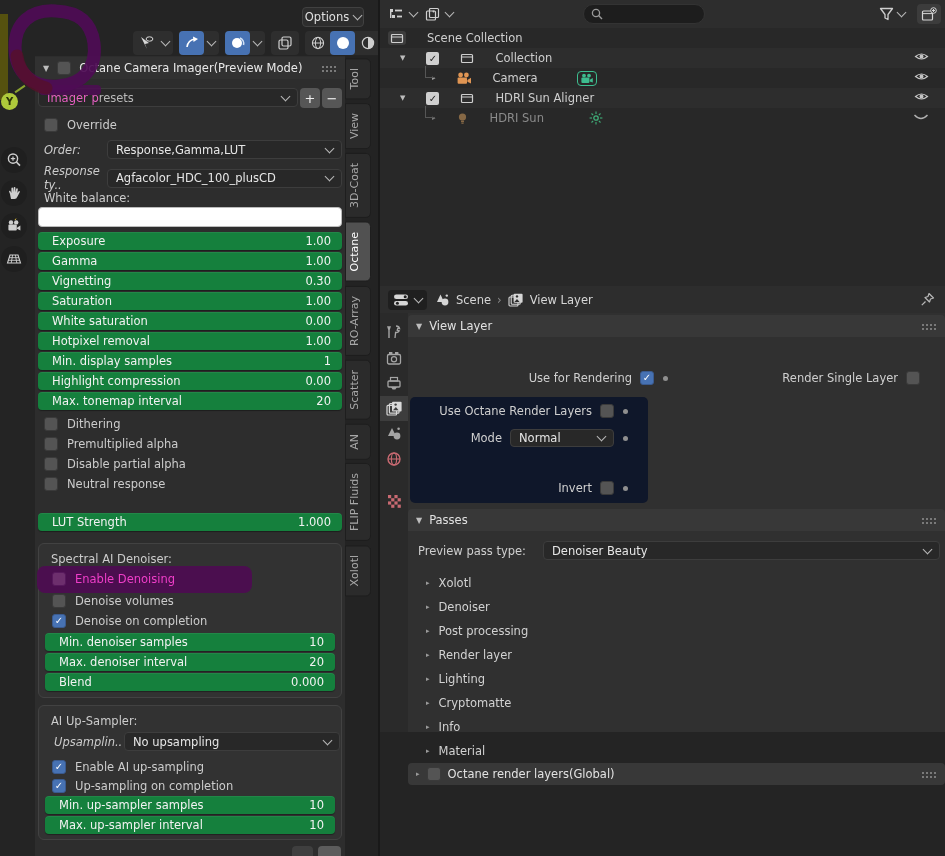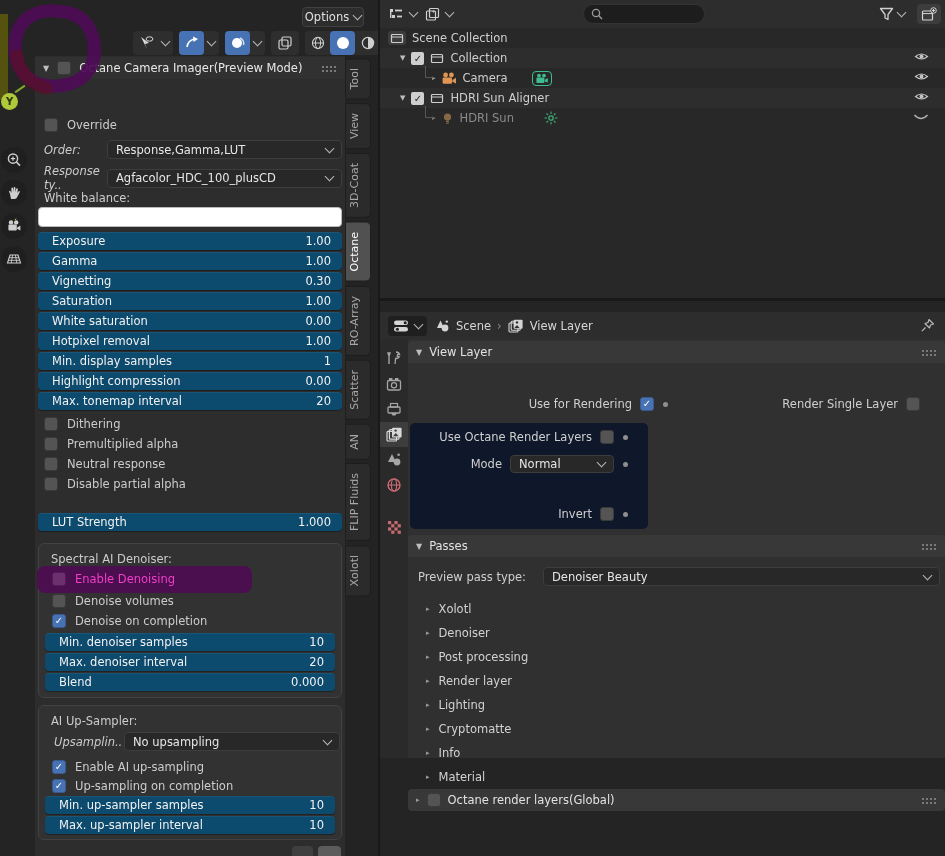--- a/index.html
+++ b/index.html
@@ -8,21 +8,21 @@
   #app { position:absolute; inset:0; width:945px; height:856px; background:#242424; }
 
   
   .abs { position:absolute; }
   .row { display:flex; align-items:center; }
   .chv { width:7px; height:7px; border-right:1.4px solid #b8b8b8; border-bottom:1.4px solid #b8b8b8;
          transform:rotate(45deg); display:inline-block; margin-top:-3px; flex:none; }
   .dropdown { background:#282828; border:1px solid #3d3d3d; border-radius:4px; height:19px;
     display:flex; align-items:center; padding:0 8px; color:#e6e6e6; }
   .dropdown .lbl { flex:1; white-space:nowrap; overflow:hidden; }
-  .slider { background:#0c4a6e; border-radius:4px; height:18px; display:flex; align-items:center;
+  .slider { background:#15803d; border-radius:4px; height:18px; display:flex; align-items:center;
     justify-content:space-between; padding:0 11px 0 14px; color:#f2f2f2;
     box-shadow:inset 0 1px 0 rgba(255,255,255,.06), 0 1px 1px rgba(0,0,0,.35); margin-bottom:2px; }
   .cb { width:14px; height:14px; border-radius:3px; background:#545454; border:1px solid #3a3a3a;
     flex:none; display:flex; align-items:center; justify-content:center; font-size:10px; color:#fff; }
   .cb.checked { background:#4772b3; border-color:#38custom5a8f; border-color:#3a5a8f; }
   .cb span { line-height:1; }
   .dot { width:5px; height:5px; border-radius:50%; background:#8f8f8f; flex:none; }
   .grip { width:16px; height:7px; flex:none;
     background-image:radial-gradient(#7a7a7a 1px, transparent 1.2px); background-size:4px 4px; }
   .tri { font-size:8px; color:#bdbdbd; flex:none; }
@@ -70,30 +70,30 @@
   #vdiv { left:378px; top:0; width:2px; height:856px; background:#191919; }
   #hdiv { left:378px; top:298px; width:567px; height:3px; background:#191919; }
 
   
   #outliner { left:380px; top:0; width:565px; height:298px; background:#282828; }
   #outliner-header { height:28px; background:#2d2d2d; display:flex; align-items:center; padding:0 5px; position:relative; }
   .hbtn { height:20px; display:flex; align-items:center; gap:4px; padding:0 4px; border-radius:4px; }
   #search-box { position:absolute; left:203px; width:122px; top:4px; height:20px; background:#1d1d1d;
     border:1px solid #333; border-radius:10px; display:flex; align-items:center; padding:0 7px; gap:5px; }
   #search-box input { background:transparent; border:none; outline:none; width:85px; color:#ddd; font-size:11px; }
-  .ol-row { height:20px; display:flex; align-items:center; position:relative; color:#cfcfcf; }
+  .ol-row { height:20px; display:flex; align-items:center; position:relative; color:#cfcfcf;gap:15px; }
   .ol-row.alt { background:#2d2d2d; }
   .ol-cb { width:13px; height:13px; background:#cfcfcf; border-radius:2px; color:#1d1d1d; font-size:10px;
     display:flex; align-items:center; justify-content:center; flex:none; }
   .ol-eye { position:absolute; right:16px; }
   .tree-line { position:absolute; width:10px; height:12px; border-left:1px solid #565656; border-bottom:1px solid #565656; top:-2px; }
   .dim { color:#8b8b8b; }
 
   
-  #props { left:380px; top:312px; width:565px; height:446px; background:#303030; }
+  #props { left:380px; top:286px; width:565px; height:446px; background:#303030; }
   #props-header { height:27px; background:#2d2d2d; display:flex; align-items:center; padding:0 8px; gap:8px; position:relative; }
   .ed-btn { background:#1f1f1f; border-radius:4px; height:20px; display:flex; align-items:center; gap:4px; padding:0 5px; }
   #props-tabs { position:absolute; left:0; top:27px; width:28px; bottom:0; background:#2a2a2a; }
   .ptab { width:28px; height:25px; display:flex; align-items:center; justify-content:center; }
   .ptab.active { background:#3d3d3d; }
   #props-content { position:absolute; left:28px; top:27px; right:0; bottom:0; background:#303030; }
 
   .pr-row { display:flex; align-items:center; }
   .r-label { text-align:right; color:#cfcfcf; white-space:nowrap; }
   .sub-box { position:absolute; background:#0f172a; border-radius:5px; }
@@ -231,20 +231,33 @@
 
     <div id="sidebar" class="abs">
 
       <div id="sb-header" class="abs">
         <span class="tri">▼</span>
         <span class="cb"></span>
         <span style="flex:1">Octane Camera Imager(Preview Mode)</span>
         <span class="grip"></span>
       </div>
 
+      <div id="presets-row" class="abs">
+        <div class="dropdown" id="presets-dd">
+          <div id="preset-smear" class="anno"></div>
+          <span class="lbl"><span class="pink">Imager p</span><span style="color:#b9b9b9">resets</span></span>
+          <span class="chv"></span>
+        </div>
+        <div class="sqbtn">
+            <span>+</span>
+          </div>
+        <div class="sqbtn">
+            <span>−</span>
+          </div>
+      </div>
 
       <div class="cbrow abs" style="left:0; top:60px; width:304px">
         <span class="cb"></span>
         <span class="sb-label">Override</span>
       </div>
 
       <div class="field-row abs" style="left:0; top:84px; width:307px">
         <span class="fl">Order:</span>
         <div class="dropdown" style="flex:1">
           <span class="lbl">Response,Gamma,LUT</span>
@@ -306,25 +319,25 @@
         <div class="cbrow" style="height:20px">
             <span class="cb"></span>
             <span class="sb-label">Dithering</span>
           </div>
         <div class="cbrow" style="height:20px">
             <span class="cb"></span>
             <span class="sb-label">Premultiplied alpha</span>
           </div>
         <div class="cbrow" style="height:20px">
             <span class="cb"></span>
-            <span class="sb-label">Neutral response</span>
+            <span class="sb-label">Disable partial alpha</span>
           </div>
         <div class="cbrow" style="height:20px">
             <span class="cb"></span>
-            <span class="sb-label">Disable partial alpha</span>
+            <span class="sb-label">Neutral response</span>
           </div>
       </div>
 
 
       <div class="abs" style="left:3px; right:3px; top:457px">
         <div class="slider">
             <span>LUT Strength</span>
             <span>1.000</span>
           </div>
       </div>

